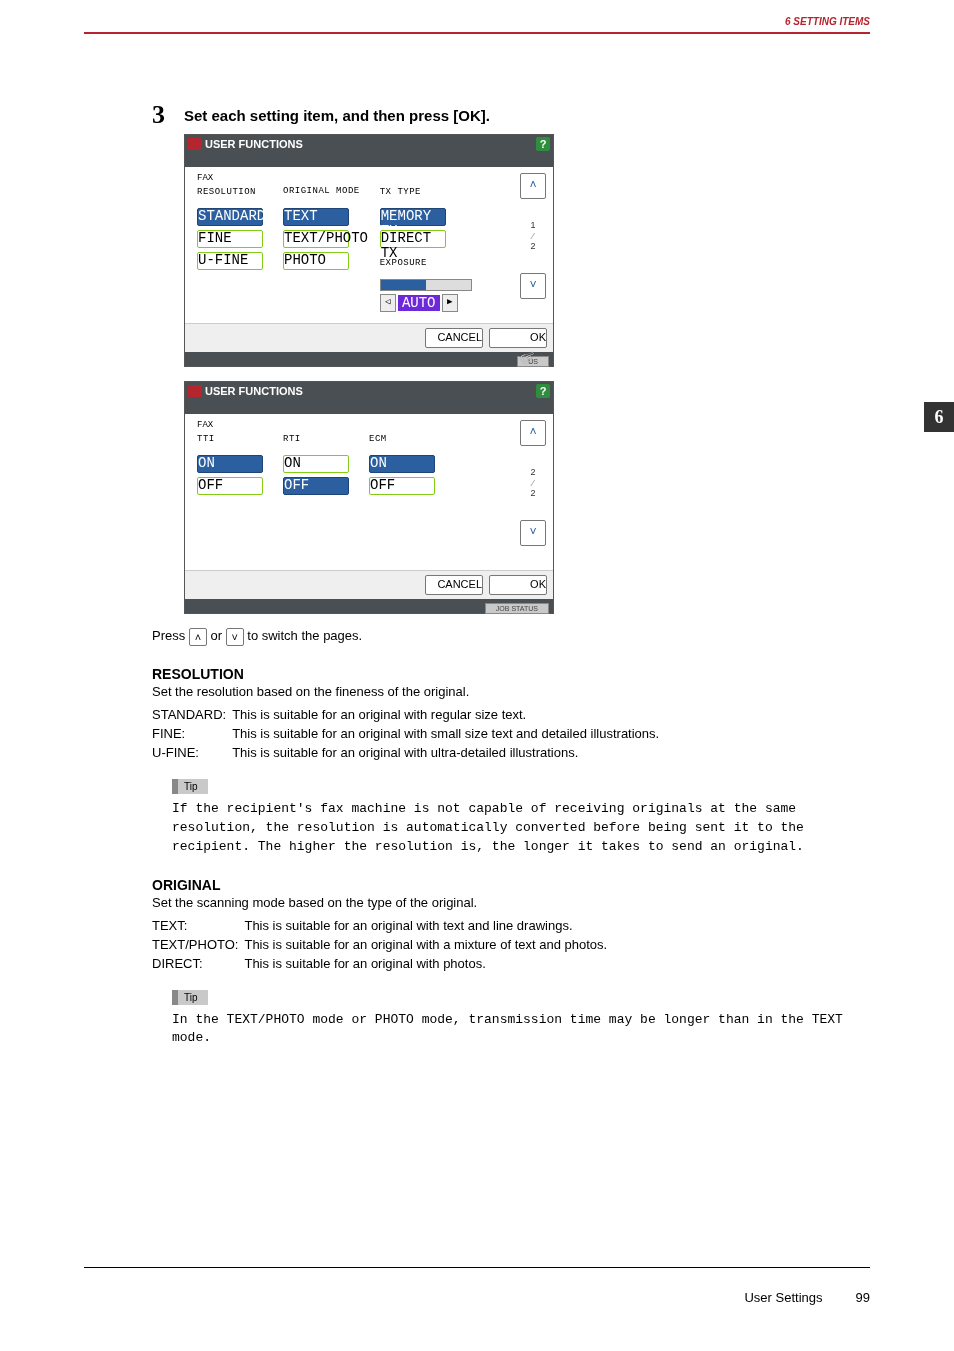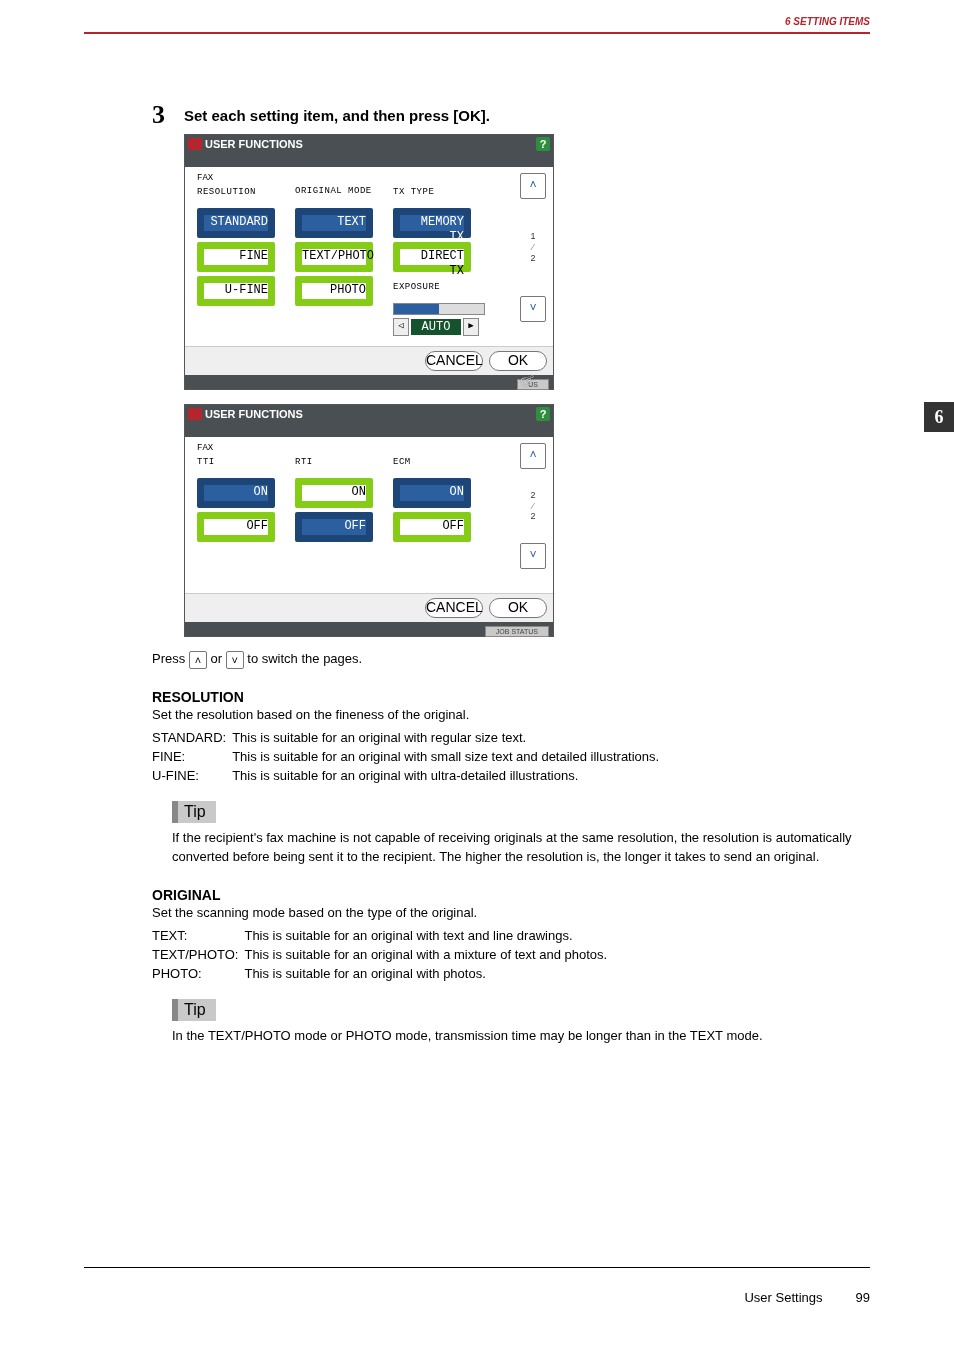--- a/index.html
+++ b/index.html
@@ -94,55 +94,55 @@
     padding:6px 46px 10px 12px;
     position:relative;
     min-height:140px;
   }
   .fax-lbl{font-size:9px;margin-bottom:4px;}
   .cols{display:flex;gap:20px;}
   .col{display:flex;flex-direction:column;}
   .col-title{font-size:9px;min-height:18px;margin-bottom:3px;letter-spacing:0.5px;}
   .pbtn{
     width:64px;height:16px;
-    border:7px solid #84cc16;
+    border:1px solid #84cc16;
     background:#fff;
-    text-align:right;
-    font-size:12px;
+    text-align:left;
+    font-size:14px;
     line-height:15px;
     margin-bottom:4px;
     border-radius:2px;
   }
   .pbtn.sel{background:#2b5fa0;color:#fff;border-color:#1e4577;}
   .exposure-block{margin-top:6px;}
   .exp-bar{height:10px;width:90px;border:1px solid #888;margin:2px 0 3px 0;
     background:linear-gradient(to right,#2b5fa0 0%,#2b5fa0 50%,#ddd 50%,#ddd 100%);}
   .exp-row{display:flex;gap:2px;align-items:center;}
   .exp-arrow{width:14px;height:16px;border:1px solid #888;background:#eee;font-size:9px;text-align:center;line-height:15px;}
-  .exp-auto{width:50px;height:16px;background:#14532d;color:#fff;text-align:center;font-size:12px;line-height:16px;}
+  .exp-auto{width:42px;height:16px;background:#6d28d9;color:#fff;text-align:center;font-size:14px;line-height:16px;}
   .scroll-col{
     position:absolute;right:4px;top:6px;bottom:24px;width:32px;
     display:flex;flex-direction:column;align-items:center;justify-content:space-between;
   }
   .scroll-btn{
     width:24px;height:24px;border:1px solid #777;background:#fff;border-radius:2px;
     display:flex;align-items:center;justify-content:center;font-size:12px;color:#2b5fa0;
   }
   .scroll-pg{font-family:Arial,sans-serif;font-size:9px;text-align:center;line-height:1.2;color:#333;}
   .scroll-pg .sl{color:#888;}
   .panel-footer{
     background:#efefef;
     padding:4px 6px;
     display:flex;justify-content:flex-end;gap:6px;
     border-top:1px solid #ccc;
   }
   .footer-btn{
-    font-family:Arial,sans-serif;font-size:14px;
+    font-family:Arial,sans-serif;font-size:11px;
     border:1px solid #777;background:#fff;width:56px;height:18px;
-    text-align:center;line-height:17px;border-radius:10px;
+    text-align:right;line-height:17px;border-radius:2px;
   }
   .panel-bottom-strip{
     height:14px;background:#4a4f53;position:relative;
   }
   .cursor{
     position:absolute;right:18px;bottom:-6px;
     font-size:22px;color:#fff;text-shadow:0 0 2px #000;
     transform:rotate(-20deg);
   }
   .jobstatus{
@@ -160,23 +160,23 @@
 
   .section-h{font-weight:bold;margin-top:20px;margin-bottom:2px;font-size:14px;}
   .section-desc{margin-bottom:6px;font-size:13px;}
   .def-table{font-size:13px;border-collapse:collapse;}
   .def-table td{vertical-align:top;padding:2px 6px 2px 0;}
   .def-key{white-space:nowrap;}
 
   .tip-block{margin:16px 0 10px 20px;font-family:Arial,sans-serif;font-size:13px;}
   .tip-label{
     display:inline-block;background:#c9c9c9;border-left:6px solid #888;
-    padding:2px 10px 2px 6px;font-size:16px;margin-bottom:6px;
-  }
-  .tip-text{line-height:1.45;}
+    padding:2px 10px 2px 6px;font-size:10px;margin-bottom:6px;
+  }
+  .tip-text{line-height:1.45;font-family:Liberation Mono, monospace;}
 
   .side-tab{
     position:absolute;right:0;top:402px;
     width:30px;height:30px;background:#333;color:#fff;
     font-family:"Times New Roman",serif;font-size:18px;font-weight:bold;
     display:flex;align-items:center;justify-content:center;
   }
 
   .page-footer{
     position:absolute;bottom:46px;left:84px;right:84px;
@@ -338,21 +338,21 @@
       <tbody>
           <tr>
             <td class="def-key">TEXT:</td>
             <td>This is suitable for an original with text and line drawings.</td>
           </tr>
       <tr>
             <td class="def-key">TEXT/PHOTO:</td>
             <td>This is suitable for an original with a mixture of text and photos.</td>
           </tr>
       <tr>
-            <td class="def-key">PHOTO:</td>
+            <td class="def-key">DIRECT:</td>
             <td>This is suitable for an original with photos.</td>
           </tr>
     </tbody>
       </table>
     <div class="tip-block">
       <div class="tip-label">Tip</div>
       <div class="tip-text">In the TEXT/PHOTO mode or PHOTO mode, transmission time may be longer than in the TEXT mode.</div>
     </div>
   </div>
 

